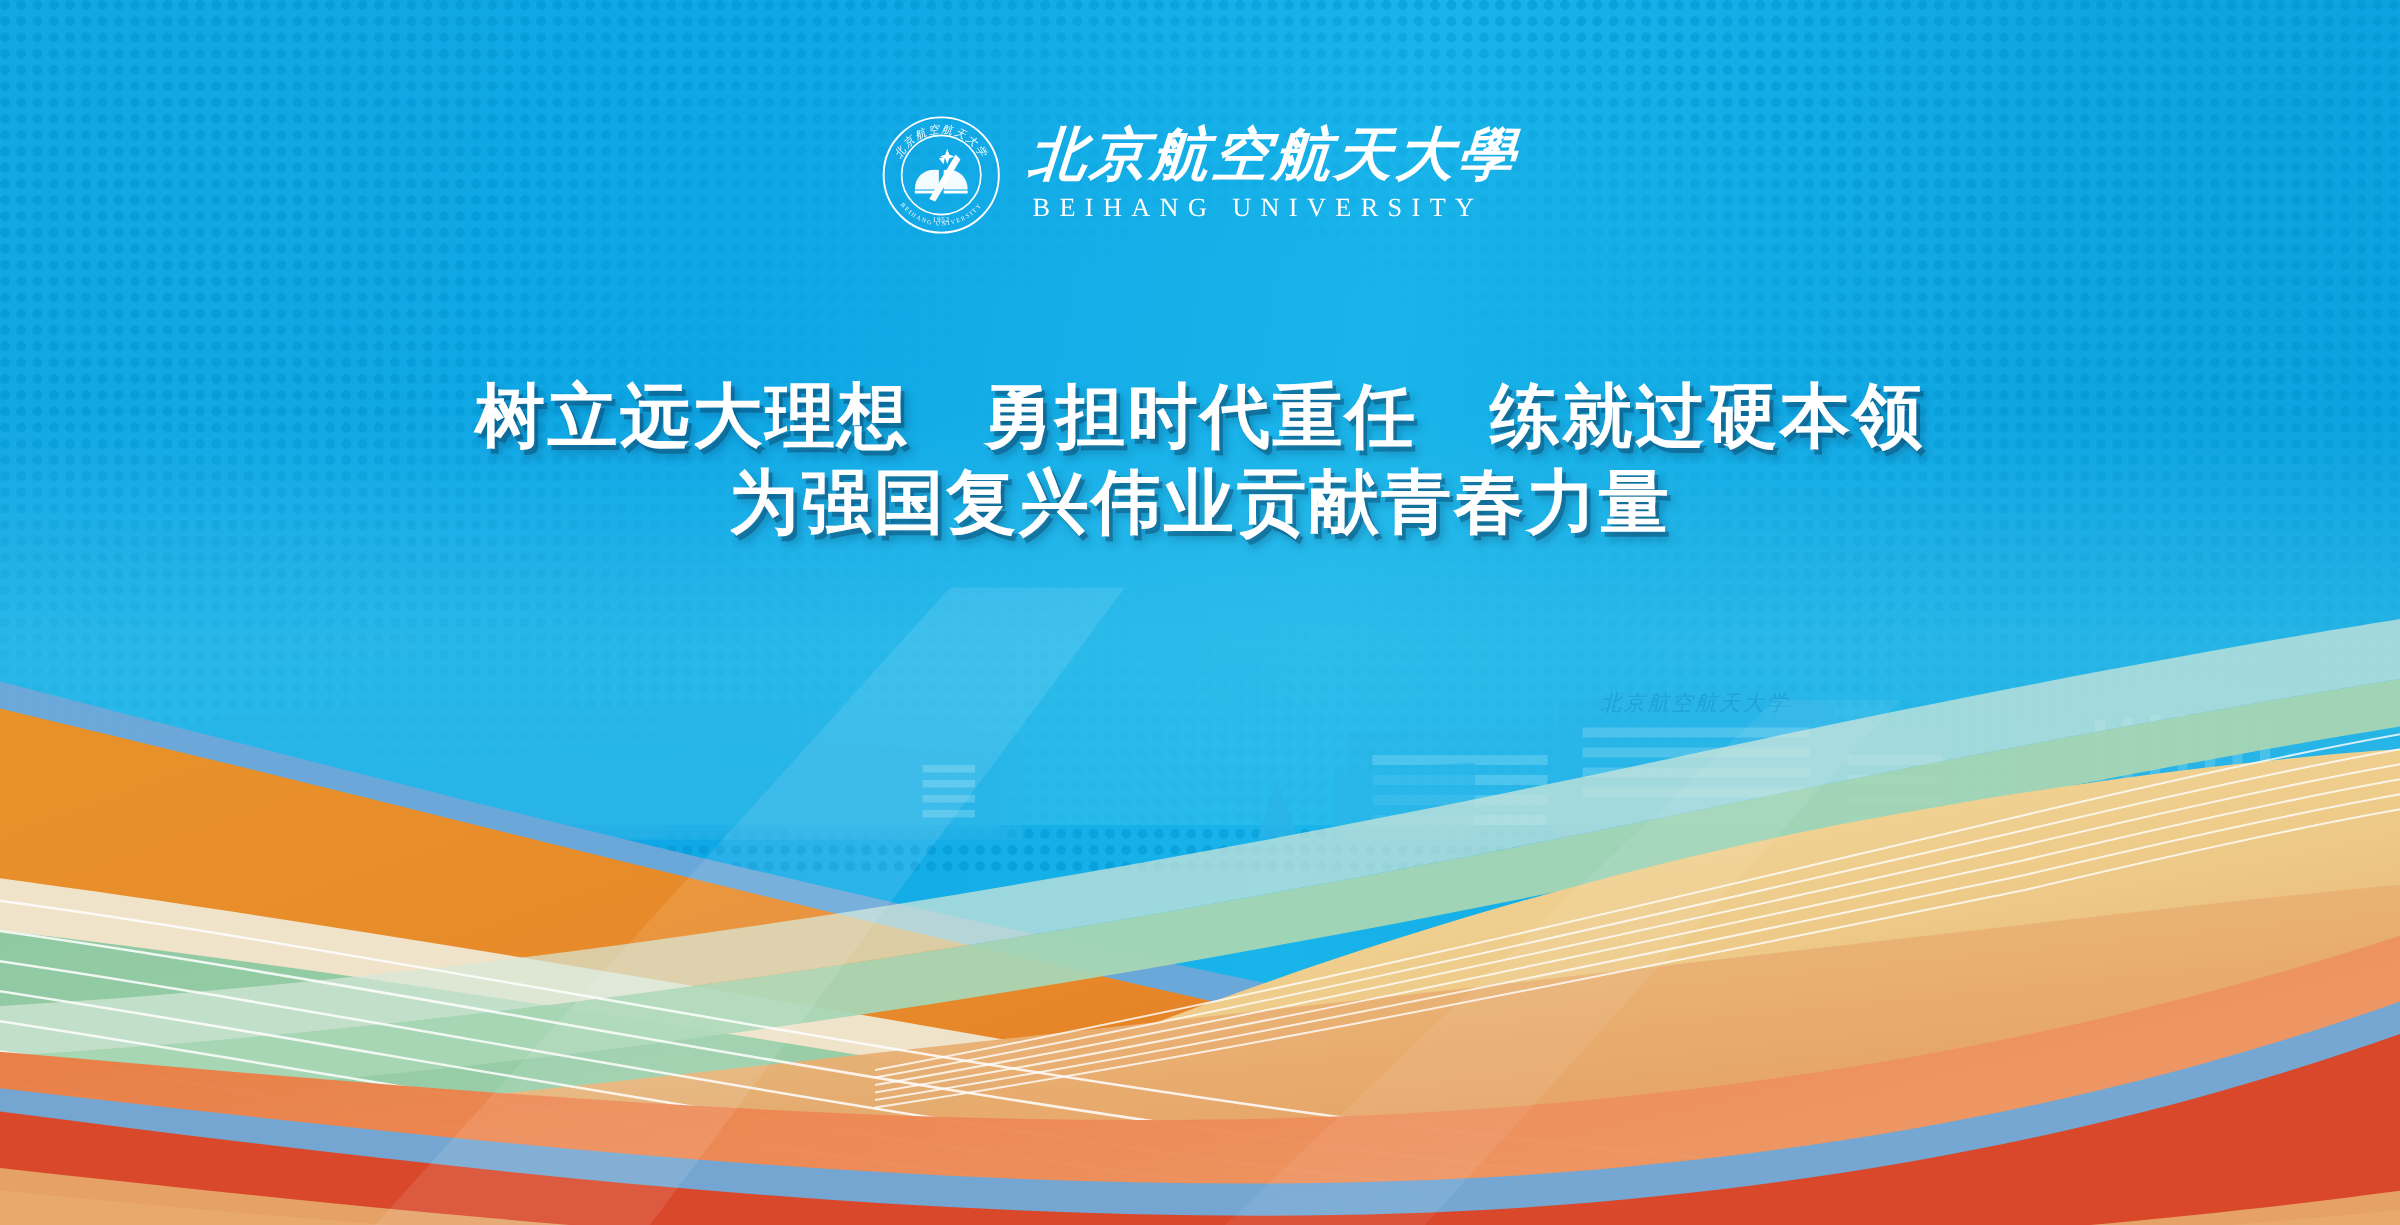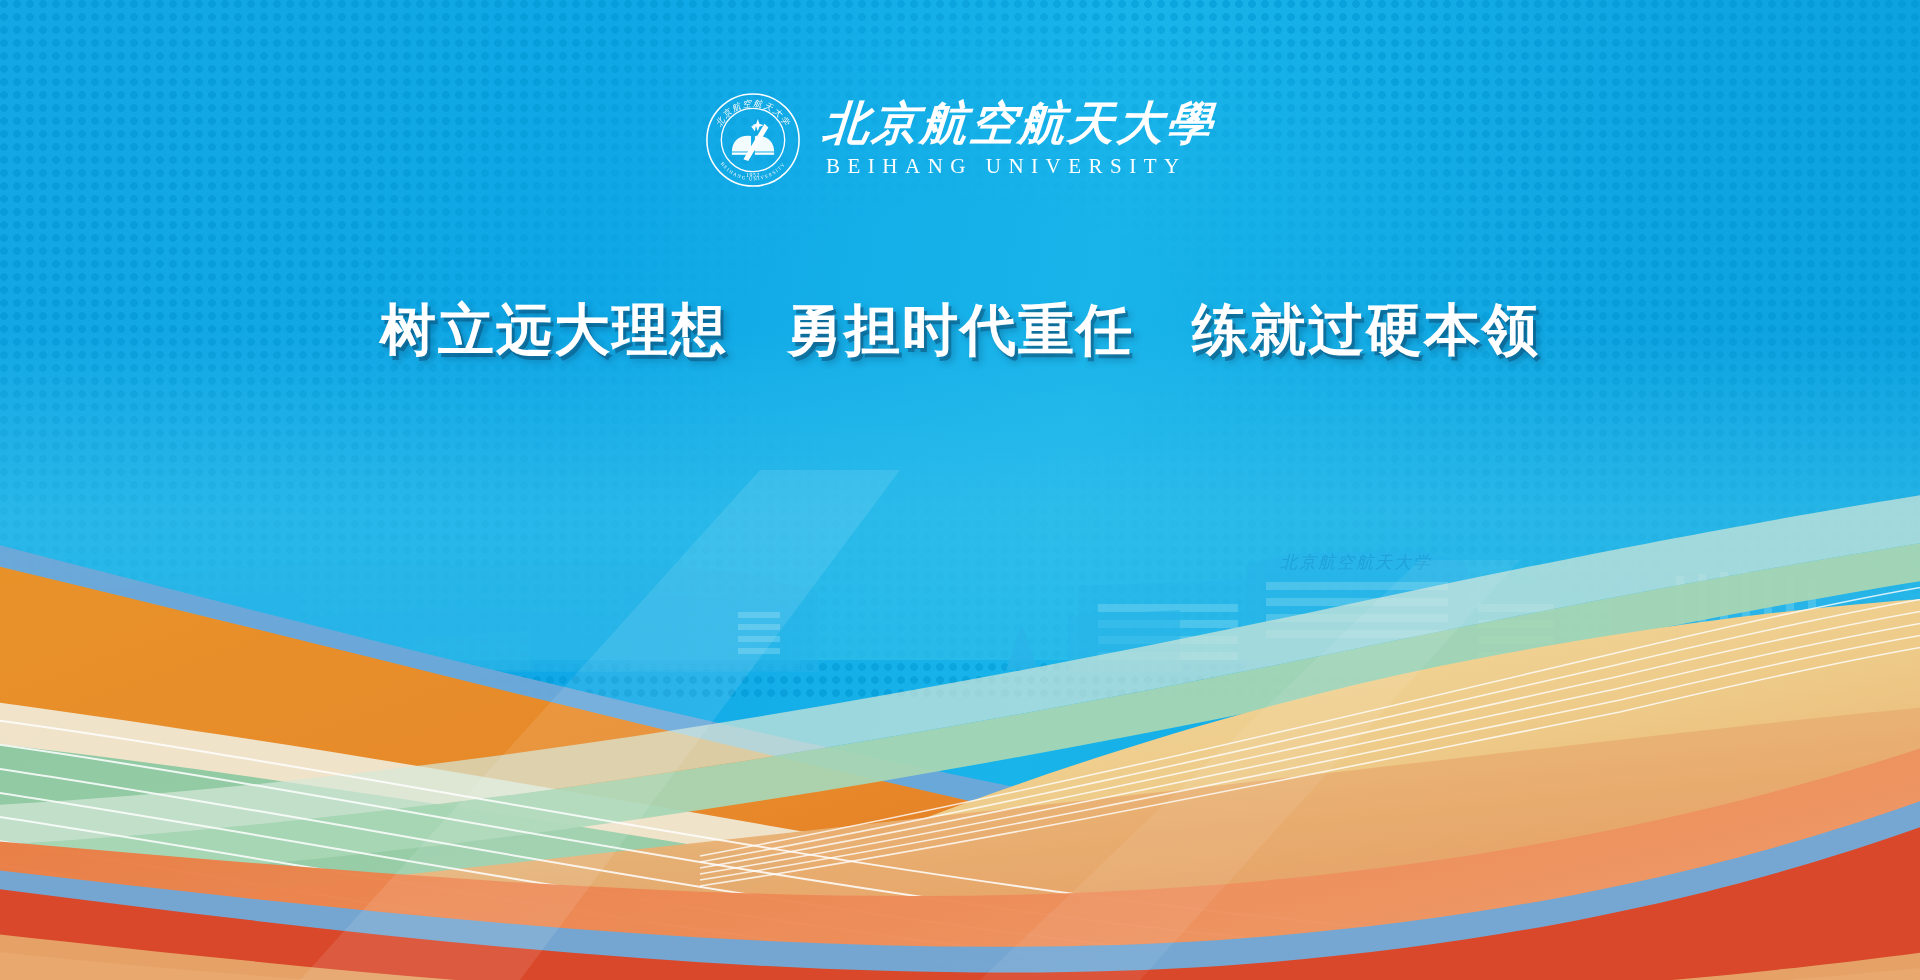--- a/index.html
+++ b/index.html
@@ -57,21 +57,21 @@
     font-size:21px; color:#ffffff; letter-spacing:7.5px;
     margin-top:6px; padding-left:3px; white-space:nowrap;
   }
 
   
   .slogan {
     position:absolute; left:0; top:300px; width:1920px;
     text-align:center; user-select:none;
   }
   .slogan-line {
-    font-family:Liberation Mono, monospace;
+    font-family:Liberation Serif, serif;
     color:#ffffff;
     font-weight:700;
     white-space:nowrap;
     text-shadow:3px 4px 0 rgba(10,60,95,0.42), 5px 6px 7px rgba(8,50,82,0.30);
   }
   .l1 { font-size:56px; line-height:68px; letter-spacing:2px; }
   .l2 { font-size:55px; line-height:70px; letter-spacing:0px; }
   .l3 { font-size:56px; line-height:70px; letter-spacing:2px; }
 </style>
 </head>
@@ -266,15 +266,16 @@
       <text x="50" y="89" text-anchor="middle" font-family="Liberation Serif, serif" font-size="6" fill="#ffffff" letter-spacing="0.6">1952</text>
     </svg>
     <div class="wordmark">
       <div class="cn-name">北京航空航天大學</div>
       <div class="en-name">BEIHANG UNIVERSITY</div>
     </div>
   </div>
 
   <div class="slogan">
     <div class="slogan-line l1">树立远大理想　勇担时代重任　练就过硬本领</div>
+    <div class="slogan-line l3">为强国复兴伟业贡献青春力量</div>
   </div>
 
 </div>
 
 </body></html>

